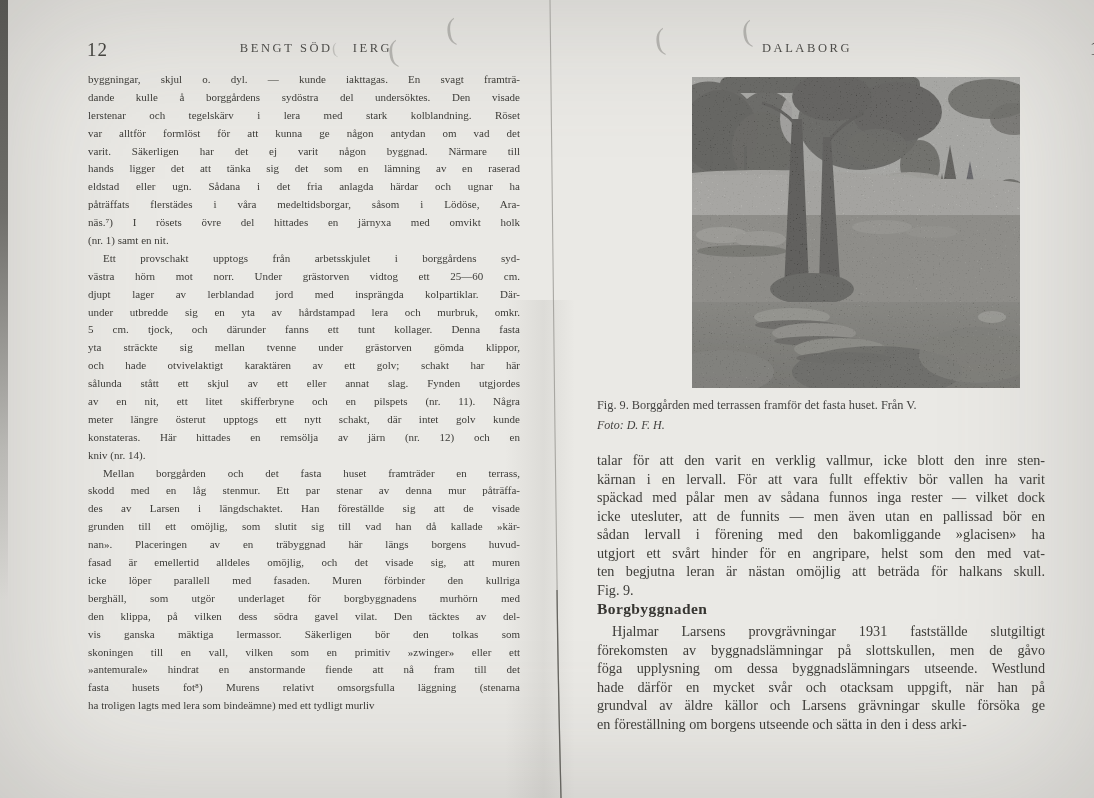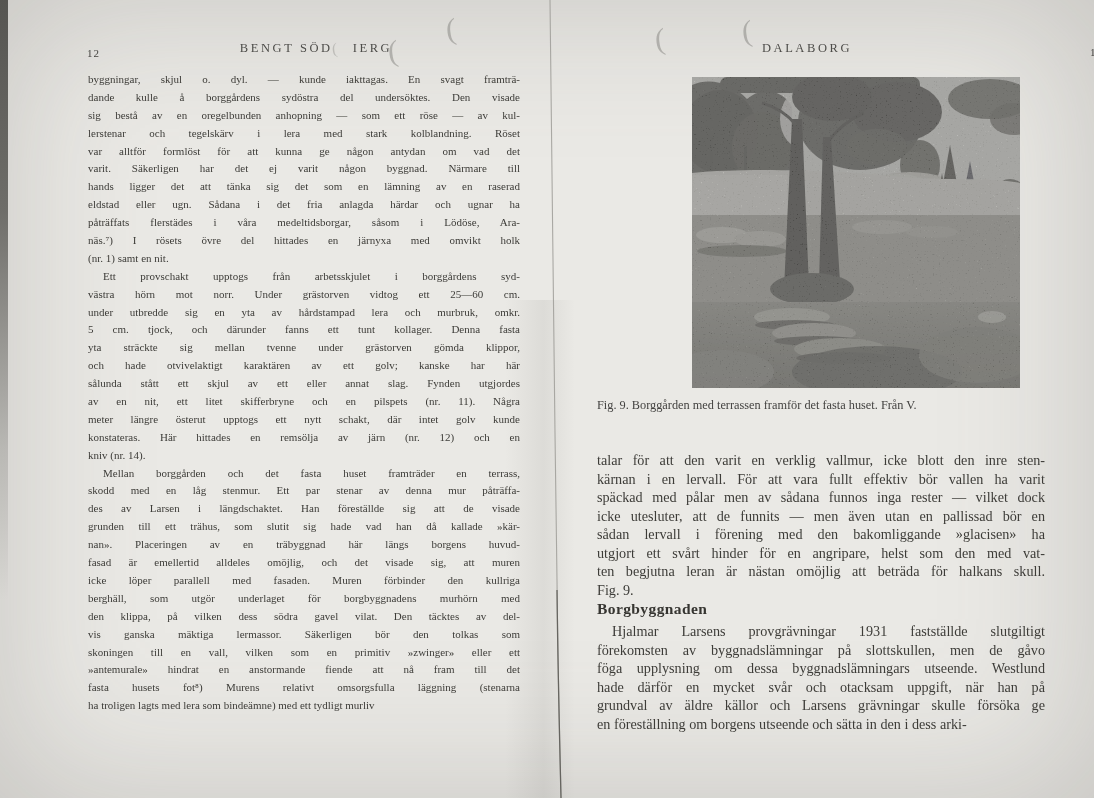--- a/index.html
+++ b/index.html
@@ -19,21 +19,21 @@
   .scan-edge-left{
     position:absolute;left:0;top:0;width:8px;height:600px;
     background:linear-gradient(180deg,#565551 0%,#6e6d69 35%,rgba(128,127,123,.35) 75%,rgba(128,127,123,0) 100%);
   }
   
   .gutter-svg{position:absolute;left:0;top:0;pointer-events:none;}
   .gutter-shade{
     position:absolute;left:505px;top:300px;width:70px;height:498px;
     background:linear-gradient(90deg,rgba(100,99,94,0) 0%,rgba(100,99,94,.10) 55%,rgba(100,99,94,0) 100%);
   }
-  .pagenum{position:absolute;font-size:11px;color:#454440;letter-spacing:1px;margin-top:8px;}
+  .pagenum{position:absolute;font-size:19px;color:#454440;letter-spacing:1px;}
   .runhead{
     position:absolute;top:41px;text-align:center;
     font-size:12.5px;letter-spacing:2.6px;color:#4d4c49;
   }
   .runhead .gap{display:inline-block;width:20px;}
   .textcol{position:absolute;color:#3d3c38;}
   .textcol .textline{
     text-align:justify;text-align-last:justify;text-justify:inter-word;
     white-space:normal;
   }
@@ -78,50 +78,50 @@
   <div class="pagenum" style="left:87px;top:39px;">12</div>
   <div class="runhead" style="left:100px;width:432px;">
     <span>BENGT SÖD</span><span class="gap"></span><span>IERG</span>
   </div>
 
   <div id="left-col" class="textcol">
     <div class="para">
 
     <div class="textline">byggningar, skjul o. dyl. — kunde iakttagas. En svagt framträ-</div>
         <div class="textline">dande kulle å borggårdens sydöstra del undersöktes. Den visade</div>
-        <div class="textline">sig bestå av en oregelbunden anhopning — som ett röse — av kul-</div>
         <div class="textline">lerstenar och tegelskärv i lera med stark kolblandning. Röset</div>
         <div class="textline">var alltför formlöst för att kunna ge någon antydan om vad det</div>
         <div class="textline">varit. Säkerligen har det ej varit någon byggnad. Närmare till</div>
         <div class="textline">hands ligger det att tänka sig det som en lämning av en raserad</div>
         <div class="textline">eldstad eller ugn. Sådana i det fria anlagda härdar och ugnar ha</div>
         <div class="textline">påträffats flerstädes i våra medeltidsborgar, såsom i Lödöse, Ara-</div>
         <div class="textline">näs.⁷) I rösets övre del hittades en järnyxa med omvikt holk</div>
         <div class="textline is-last">(nr. 1) samt en nit.</div>
       </div>
     <div class="para indent">
 
     <div class="textline">Ett provschakt upptogs från arbetsskjulet i borggårdens syd-</div>
         <div class="textline">västra hörn mot norr. Under grästorven vidtog ett 25—60 cm.</div>
+        <div class="textline">djupt lager av lerblandad jord med insprängda kolpartiklar. Där-</div>
         <div class="textline">under utbredde sig en yta av hårdstampad lera och murbruk, omkr.</div>
         <div class="textline">5 cm. tjock, och därunder fanns ett tunt kollager. Denna fasta</div>
         <div class="textline">yta sträckte sig mellan tvenne under grästorven gömda klippor,</div>
-        <div class="textline">och hade otvivelaktigt karaktären av ett golv; kanske har här</div>
+        <div class="textline">och hade otvivelaktigt karaktären av ett golv; schakt har här</div>
         <div class="textline">sålunda stått ett skjul av ett eller annat slag. Fynden utgjordes</div>
         <div class="textline">av en nit, ett litet skifferbryne och en pilspets (nr. 11). Några</div>
         <div class="textline">meter längre österut upptogs ett nytt schakt, där intet golv kunde</div>
         <div class="textline">konstateras. Här hittades en remsölja av järn (nr. 12) och en</div>
         <div class="textline is-last">kniv (nr. 14).</div>
       </div>
     <div class="para indent">
 
     <div class="textline">Mellan borggården och det fasta huset framträder en terrass,</div>
         <div class="textline">skodd med en låg stenmur. Ett par stenar av denna mur påträffa-</div>
         <div class="textline">des av Larsen i längdschaktet. Han föreställde sig att de visade</div>
-        <div class="textline">grunden till ett trähus, som slutit sig hade vad han då kallade »kär-</div>
+        <div class="textline">grunden till ett omöjlig, som slutit sig till vad han då kallade »kär-</div>
         <div class="textline">nan». Placeringen av en träbyggnad här längs borgens huvud-</div>
         <div class="textline">fasad är emellertid alldeles omöjlig, och det visade sig, att muren</div>
         <div class="textline">icke löper parallell med fasaden. Muren förbinder den kullriga</div>
         <div class="textline">berghäll, som utgör underlaget för borgbyggnadens murhörn med</div>
         <div class="textline">den klippa, på vilken dess södra gavel vilat. Den täcktes av del-</div>
         <div class="textline">vis ganska mäktiga lermassor. Säkerligen bör den tolkas som</div>
         <div class="textline">skoningen till en vall, vilken som en primitiv »zwinger» eller ett</div>
         <div class="textline">»antemurale» hindrat en anstormande fiende att nå fram till det</div>
         <div class="textline">fasta husets fot⁸) Murens relativt omsorgsfulla läggning (stenarna</div>
         <div class="textline is-last">ha troligen lagts med lera som bindeämne) med ett tydligt murliv</div>
@@ -215,20 +215,21 @@
     <ellipse cx="30" cy="295" rx="52" ry="22" fill="#82817a" opacity=".9"></ellipse>
 
     <ellipse cx="285" cy="278" rx="58" ry="28" fill="#7b7a72" opacity=".85"></ellipse>
     <ellipse cx="300" cy="240" rx="14" ry="6" fill="#c0bfb6" opacity=".9"></ellipse>
 
     <rect x="0" y="0" width="328" height="311" filter="url(#grainD)" opacity="0.42" style="mix-blend-mode:multiply"></rect>
     <rect x="0" y="0" width="328" height="311" filter="url(#grainL)" opacity="0.30"></rect>
   </svg>
 
   <div class="caption l1">Fig. 9.  Borggården med terrassen framför det fasta huset.  Från V.</div>
+  <div class="caption l2">Foto: D. F. H.</div>
 
   <div id="right-col" class="textcol">
     <div class="para">
 
     <div class="textline">talar för att den varit en verklig vallmur, icke blott den inre sten-</div>
         <div class="textline">kärnan i en lervall. För att vara fullt effektiv bör vallen ha varit</div>
         <div class="textline">späckad med pålar men av sådana funnos inga rester — vilket dock</div>
         <div class="textline">icke utesluter, att de funnits — men även utan en pallissad bör en</div>
         <div class="textline">sådan lervall i förening med den bakomliggande »glacisen» ha</div>
         <div class="textline">utgjort ett svårt hinder för en angripare, helst som den med vat-</div>

